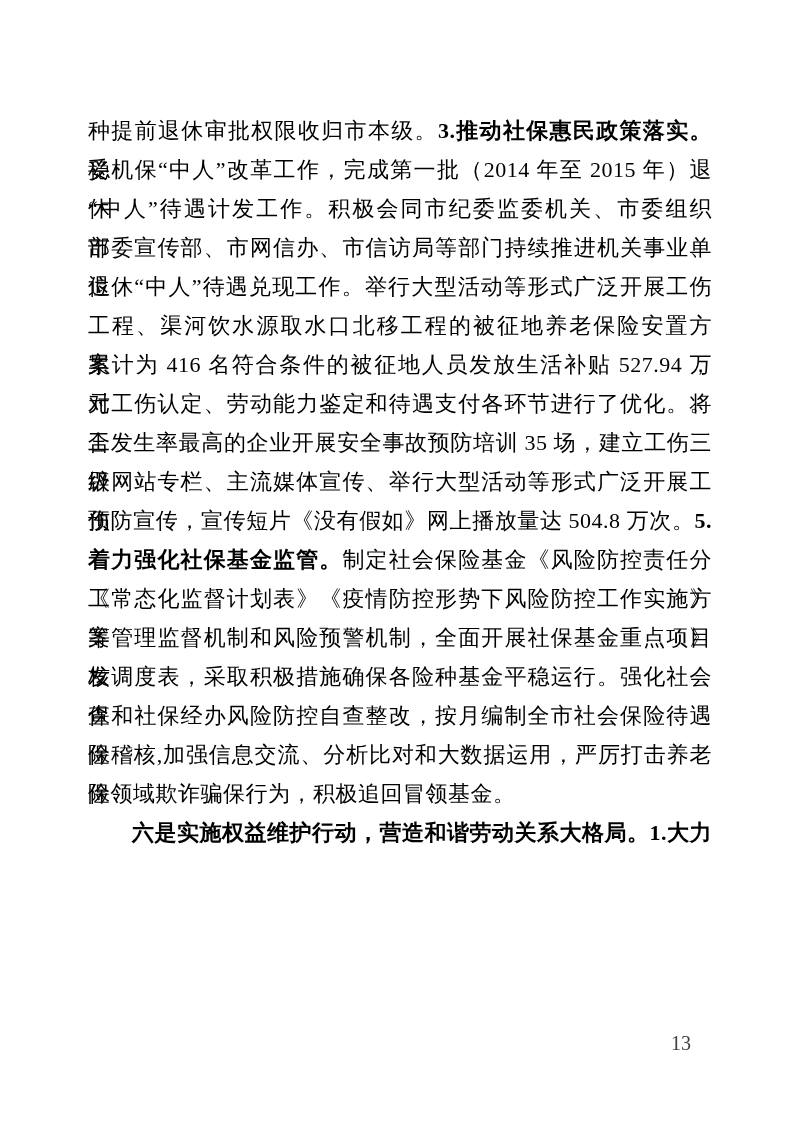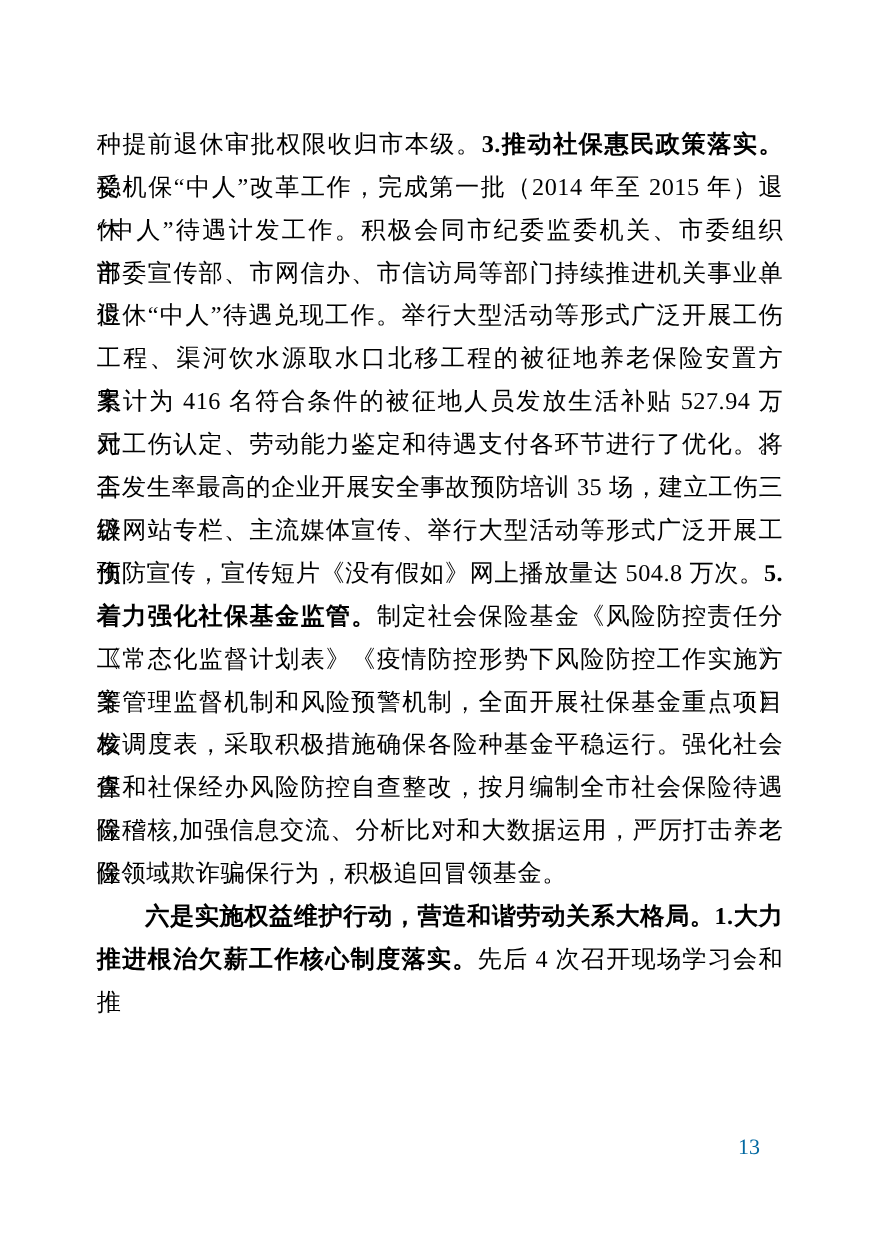--- a/index.html
+++ b/index.html
@@ -41,21 +41,21 @@
     font-weight: bold;
   }
   .page-number {
     position: absolute;
     left: 641px;
     top: 1030px;
     width: 80px;
     text-align: center;
     font-size: 20px;
     line-height: 26px;
-    color: #0369a1;
+    color: #404040;
   }
 </style>
 </head>
 <body>
 
 <div class="page">
   <div class="doc-body">
       <div class="line"><span class="seg">种提前退休审批权限收归市本级。</span><span class="seg bold">3.推动社保惠民政策落实。</span><span class="seg">稳</span></div>
       <div class="line"><span class="seg">妥机保“中人”改革工作，完成第一批（2014 年至 2015 年）退休</span></div>
       <div class="line"><span class="seg">“中人”待遇计发工作。积极会同市纪委监委机关、市委组织部、</span></div>
@@ -68,16 +68,15 @@
       <div class="line"><span class="seg">辟网站专栏、主流媒体宣传、举行大型活动等形式广泛开展工伤</span></div>
       <div class="line"><span class="seg">预防宣传，宣传短片《没有假如》网上播放量达 504.8 万次。</span><span class="seg bold">5.</span></div>
       <div class="line"><span class="seg bold">着力强化社保基金监管。</span><span class="seg">制定社会保险基金《风险防控责任分工》</span></div>
       <div class="line"><span class="seg">《常态化监督计划表》《疫情防控形势下风险防控工作实施方案》</span></div>
       <div class="line"><span class="seg">等管理监督机制和风险预警机制，全面开展社保基金重点项目核</span></div>
       <div class="line"><span class="seg">发调度表，采取积极措施确保各险种基金平稳运行。强化社会保</span></div>
       <div class="line"><span class="seg">查和社保经办风险防控自查整改，按月编制全市社会保险待遇保</span></div>
       <div class="line"><span class="seg">险稽核,加强信息交流、分析比对和大数据运用，严厉打击养老保</span></div>
       <div class="line no-justify"><span class="seg">险领域欺诈骗保行为，积极追回冒领基金。</span></div>
       <div class="line indent"><span class="seg bold">六是实施权益维护行动，营造和谐劳动关系大格局。1.大力</span></div>
-      <div class="line"><span class="seg bold">推进根治欠薪工作核心制度落实。</span><span class="seg">先后 4 次召开现场学习会和推</span></div>
     </div>
   <div class="page-number">13</div>
 </div>
 
 </body></html>

